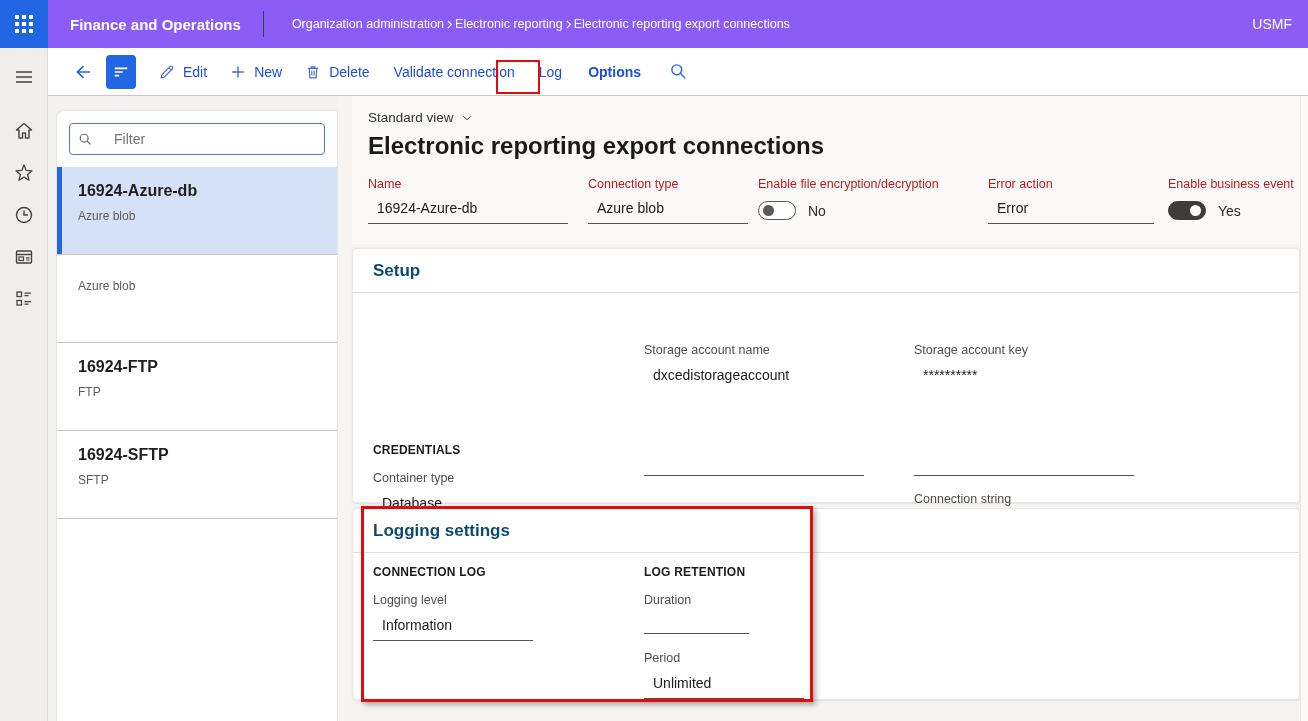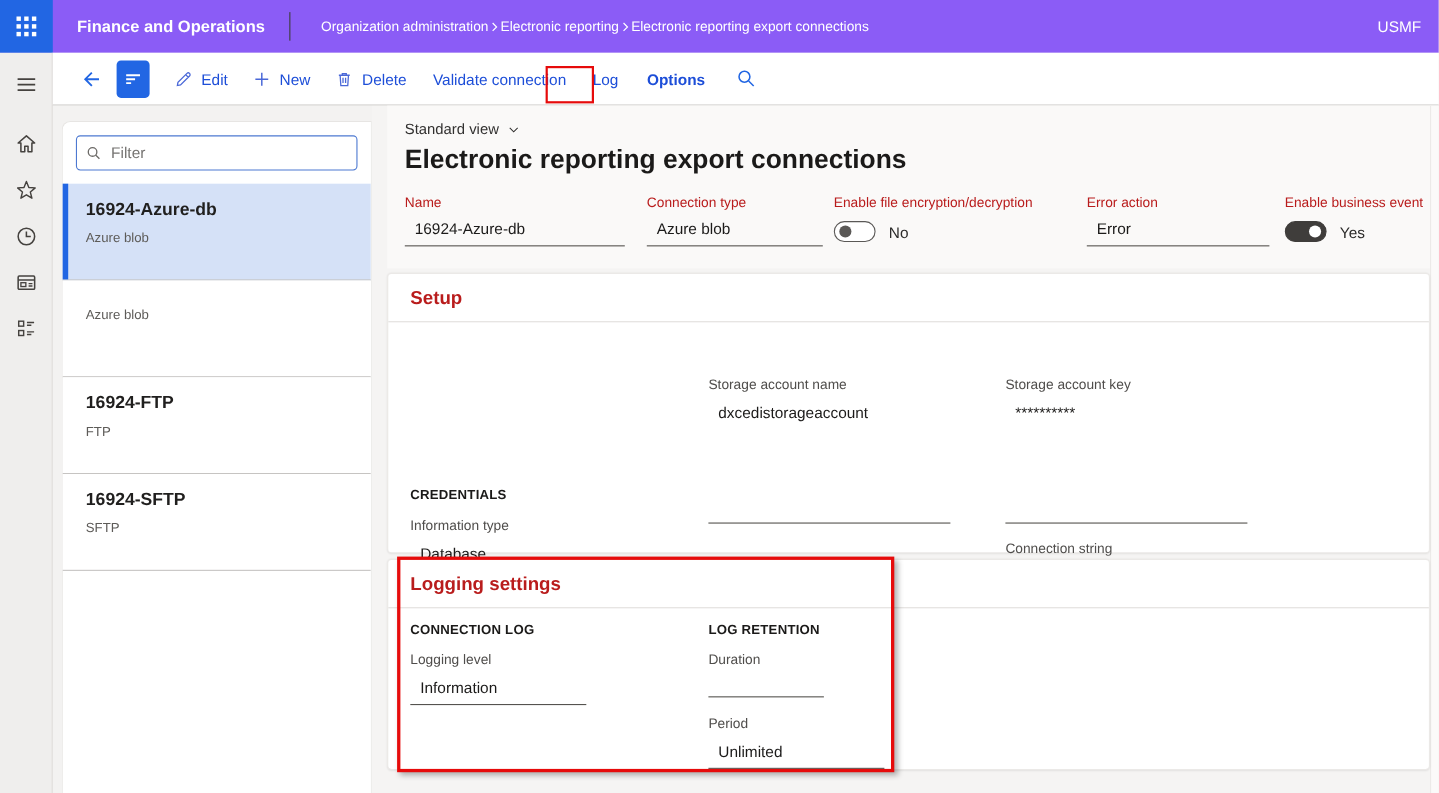--- a/index.html
+++ b/index.html
@@ -35,21 +35,21 @@
   .ab-back { display:flex; align-items:center; justify-content:center; width:26px; height:26px; cursor:pointer; }
   .ab-bluebtn { width:30px; height:34px; background:#2266e3; border-radius:4px; display:flex; align-items:center; justify-content:center; margin-left:10px; cursor:pointer; }
   .ab-btn { display:flex; align-items:center; gap:7px; font-size:14px; color:#1d4ed8; margin-left:22px; cursor:pointer; white-space:nowrap; }
   .ab-btn.no-icon { margin-left:24px; }
   .ab-options { font-weight:700; margin-left:26px; }
   .ab-search { margin-left:28px; display:flex; align-items:center; cursor:pointer; }
 
   
   .listpanel { width:290px; flex:none; position:relative; background:#f3f2f1; }
   .listcard { position:absolute; left:8px; top:14px; width:282px; bottom:0; background:#fff; border:1px solid #e7e5e3; border-bottom:none; border-top-left-radius:8px; }
-  .filterwrap { margin:12px; height:32px; border:1px solid #4d79d1; border-radius:4px; display:flex; align-items:center; padding:0 8px; background:#fff; }
+  .filterwrap { margin:12px; height:32px; border:1px solid #4d79d1; border-radius:4px; display:flex; align-items:center; padding:0 8px; background:#fff;gap:13px; }
   .filterwrap input { border:none; outline:none; font-size:14px; color:#323130; width:100%; margin-left:8px; font-family:"Liberation Sans",sans-serif; background:transparent; }
   .filterwrap input::placeholder { color:#767472; }
   .conn-list { margin-top:4px; }
   .conn-item { position:relative; padding:15px 14px 15px 21px; min-height:88px; border-bottom:1px solid #c6c4c2; cursor:pointer; background:#fff; }
   .conn-item .conn-name { font-size:16px; font-weight:700; color:#201f1e; }
   .conn-item .conn-type { font-size:12px; color:#5d5b58; margin-top:9px; }
   .conn-item.selected { background:#d5e1f7; }
   .conn-item.selected::before { content:""; position:absolute; left:0; top:0; bottom:0; width:5px; background:#2266e3; }
 
   
@@ -68,21 +68,21 @@
   .togglewrap { display:flex; align-items:center; gap:12px; margin-top:10px; }
   .toggle { position:relative; width:38px; height:19px; border-radius:10px; border:1px solid #5a5856; background:#fff; cursor:pointer; flex:none; }
   .toggle .knob { position:absolute; top:3px; width:11px; height:11px; border-radius:50%; background:#5a5856; left:4px; }
   .toggle.on { background:#3f3d3b; border-color:#3f3d3b; }
   .toggle.on .knob { background:#fff; left:auto; right:4px; }
   .toggle-text { font-size:14px; color:#2b2a29; }
 
   .card { position:absolute; left:14px; right:8px; background:#fff; border:1px solid #ebe9e7; border-radius:4px; box-shadow:0 0.6px 1.8px rgba(0,0,0,0.08); }
   .card.setup { top:152px; height:255px; }
   .card.logging { top:412px; height:192px; }
-  .card-header { height:44px; display:flex; align-items:center; padding:0 20px; border-bottom:1px solid #e1dfdd; font-size:17px; font-weight:700; color:#b91c1c; cursor:pointer; }
+  .card-header { height:44px; display:flex; align-items:center; padding:0 20px; border-bottom:1px solid #e1dfdd; font-size:17px; font-weight:700; color:#0c4a6e; cursor:pointer; }
   .card-body { position:relative; height:calc(100% - 45px); }
   .abs { position:absolute; }
   .group-header { font-size:12px; font-weight:700; color:#1b1a19; letter-spacing:.2px; }
   .glabel { font-size:12.5px; color:#504e4c; margin-top:14px; }
   .gvalue { font-size:14px; color:#1c1b1a; margin-top:10px; padding:0 0 7px 9px; border-bottom:1px solid #55534f; }
   .gvalue.readonly { border-bottom:none; }
   .w220 { width:220px; } .w160v { width:160px; } .w105 { width:105px; }
   .empty-line { border-bottom:1px solid #55534f; height:1px; }
   .disabled-box { background:#f3f2f1; height:27px; width:220px; }
 
@@ -315,21 +315,21 @@
                 <div class="glabel" style="margin-top:0;">Storage account name</div>
                 <div class="gvalue readonly">dxcedistorageaccount</div>
               </div>
               <div class="abs" style="left:561px; top:50px; width:250px;">
                 <div class="glabel" style="margin-top:0;">Storage account key</div>
                 <div class="gvalue readonly">**********</div>
               </div>
 
               <div class="abs" style="left:20px; top:150px; width:250px;">
                 <div class="group-header">CREDENTIALS</div>
-                <div class="glabel">Information type</div>
+                <div class="glabel">Container type</div>
                 <div class="gvalue w160v">Database</div>
               </div>
 
               <div class="abs empty-line" style="left:291px; top:182px; width:220px;"></div>
               <div class="abs empty-line" style="left:561px; top:182px; width:220px;"></div>
 
               <div class="abs" style="left:561px; top:199px; width:250px;">
                 <div class="glabel" style="margin-top:0;">Connection string</div>
                 <div class="disabled-box" style="margin-top:8px;"></div>
               </div>

